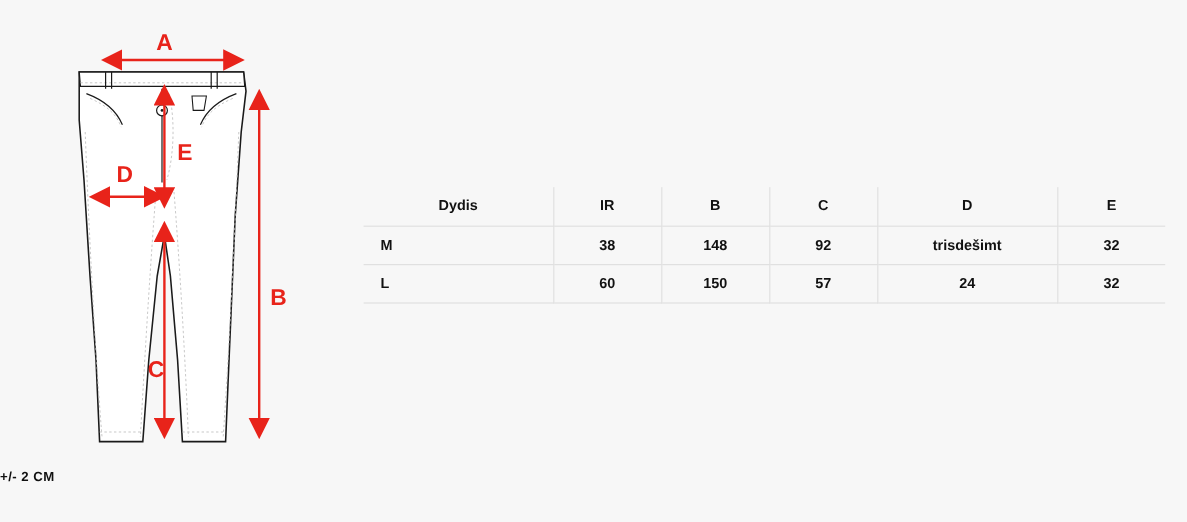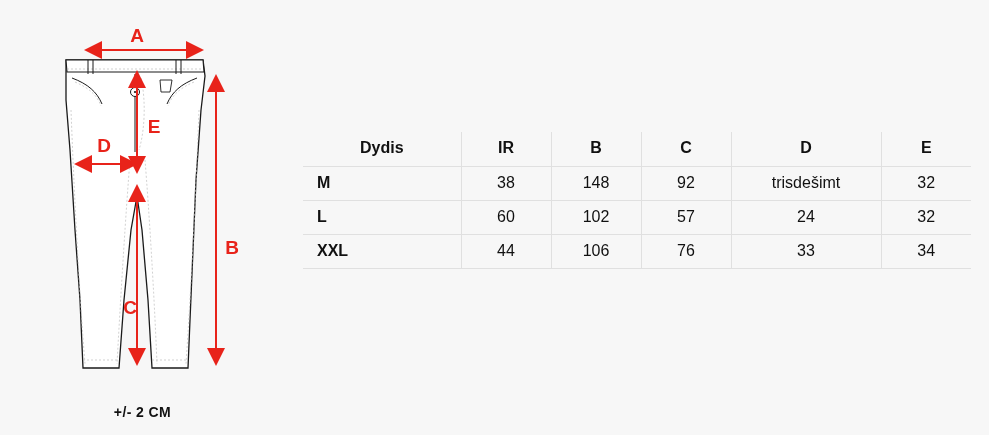--- a/index.html
+++ b/index.html
@@ -31,53 +31,51 @@
   #diagram-svg {
     position: absolute;
     left: 0;
     top: 0;
   }
   #tolerance-note {
     position: absolute;
     left: 0;
     top: 392px;
     width: 285px;
-    text-align: center;
-    font-size: 14px;
+    font-size: 11px;
     font-weight: bold;
     color: #111;
     letter-spacing: 0.4px;
-    margin-top: 12px;
   }
   
   #table-panel {
     position: absolute;
     left: 285px;
     top: 0;
     width: 704px;
     height: 435px;
     background: #f7f7f7;
   }
   table#size-table {
     position: absolute;
     left: 18px;
-    top: 132px;
+    top: 156px;
     width: 668px;
     border-collapse: collapse;
-    font-size: 16px;
+    font-size: 12px;
     color: #111;
     background: transparent;
   }
   table#size-table th,
   table#size-table td {
     border-bottom: 1px solid #e0e0e0;
     border-right: 1px solid #e0e0e0;
     padding: 7px 4px 8px 4px;
     text-align: center;
-    font-weight: normal;
+    font-weight: bold;
     height: 16px;
   }
   table#size-table tr td:last-child,
   table#size-table tr th:last-child {
     border-right: none;
   }
   table#size-table thead th {
     font-weight: bold;
     border-bottom: 1px solid #e0e0e0;
     padding-bottom: 9px;
@@ -203,30 +201,22 @@
           <td class="row-head">M</td>
           <td>38</td>
           <td>148</td>
           <td>92</td>
           <td>trisdešimt</td>
           <td>32</td>
         </tr>
         <tr>
           <td class="row-head">L</td>
           <td>60</td>
-          <td>102</td>
+          <td>150</td>
           <td>57</td>
           <td>24</td>
           <td>32</td>
         </tr>
-        <tr>
-          <td class="row-head">XXL</td>
-          <td>44</td>
-          <td>106</td>
-          <td>76</td>
-          <td>33</td>
-          <td>34</td>
-        </tr>
       </tbody>
     </table>
   </div>
 
 </div>
 
 </body></html>

